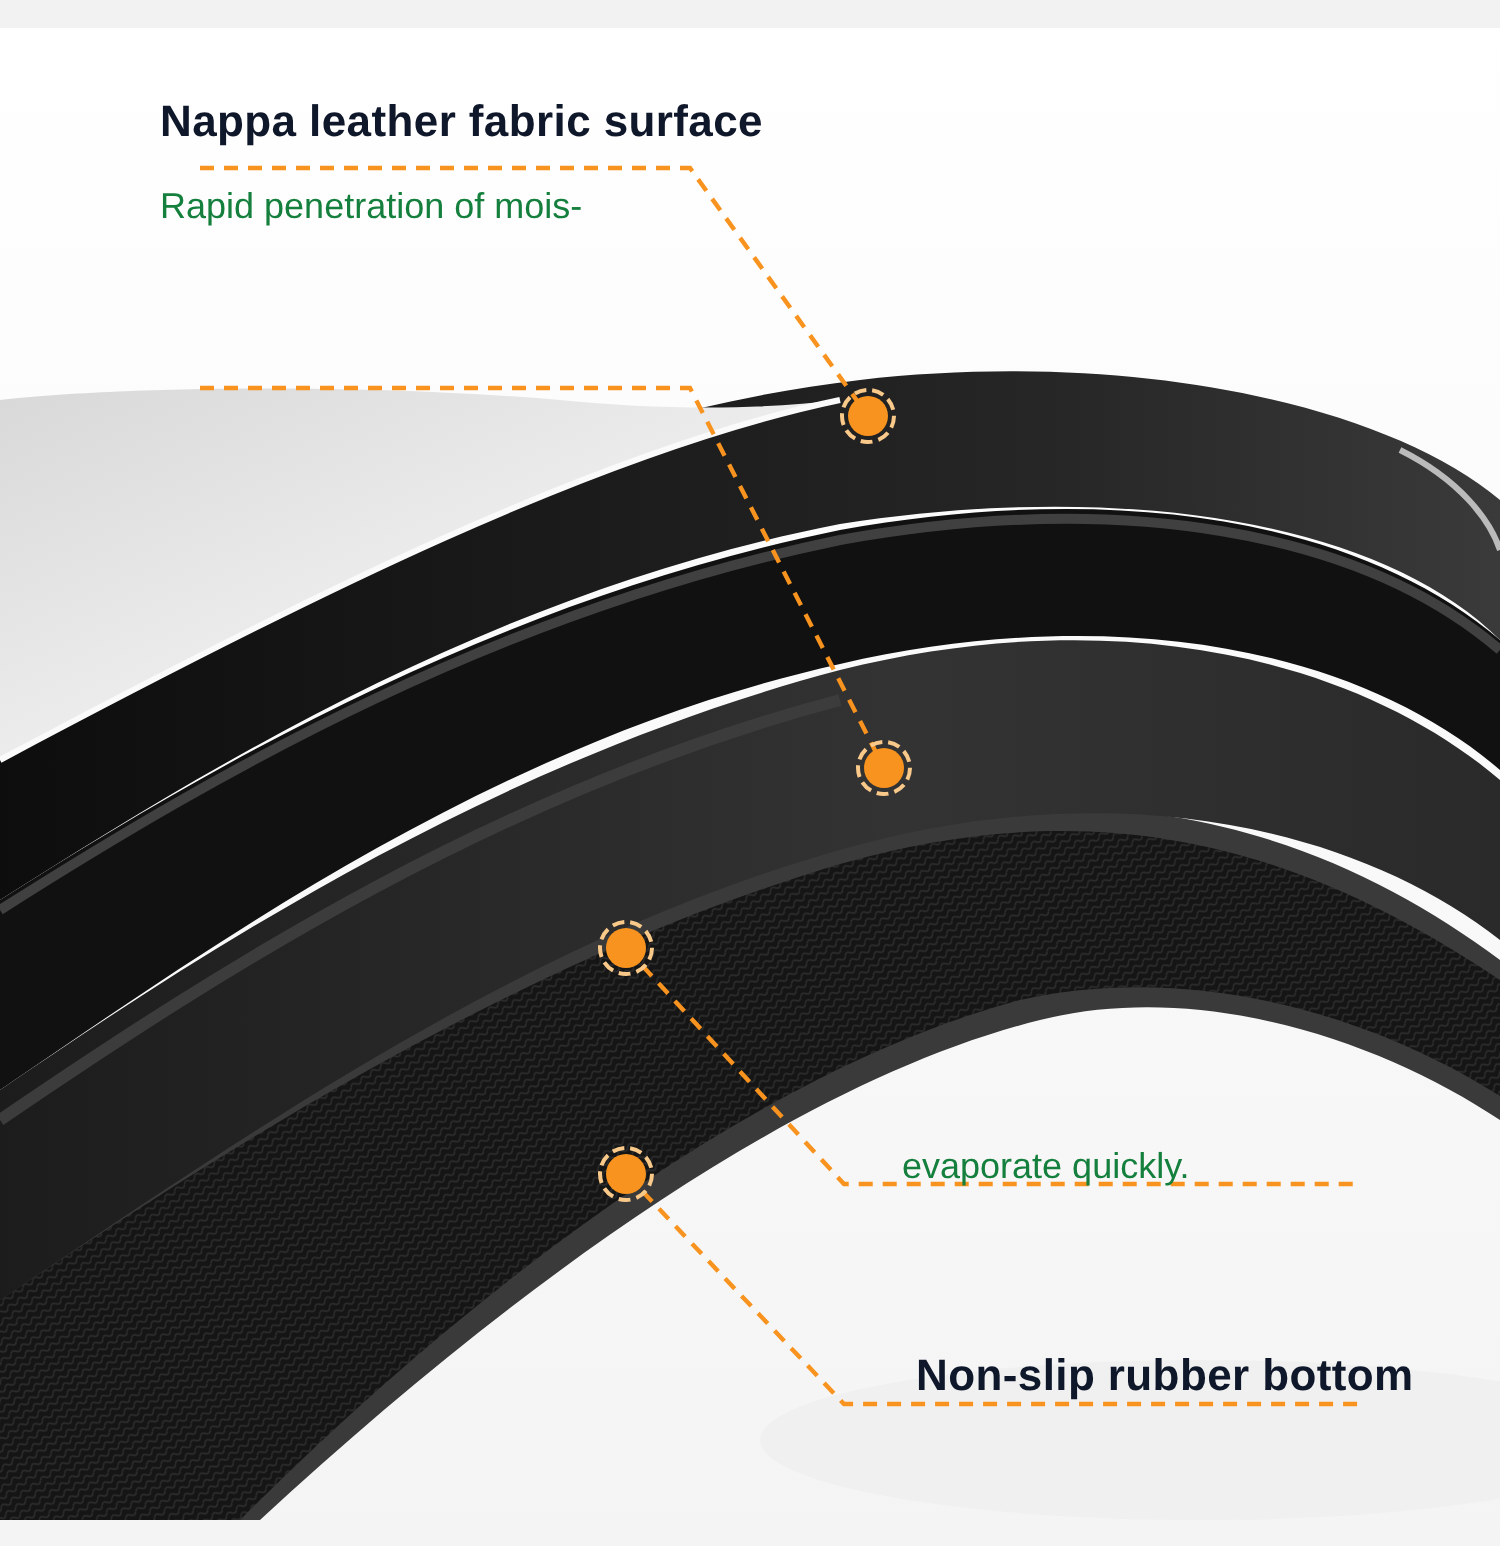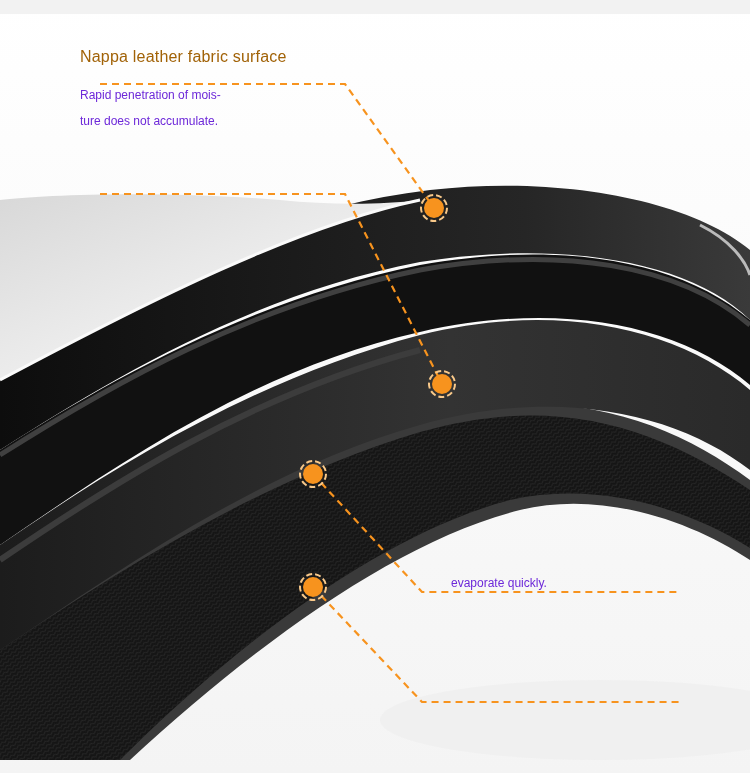--- a/index.html
+++ b/index.html
@@ -5,26 +5,26 @@
     html, body { margin: 0; padding: 0; }
     body {
       width: 750px; height: 773px; position: relative; overflow: hidden;
       background: #ffffff;
       font-family: "Liberation Sans", sans-serif;
     }
     .bg { position: absolute; inset: 0; }
     .label-block { position: absolute; }
     .title {
       font-family: "Liberation Sans", sans-serif;
-      font-weight: 400; font-size: 16px; color: #a16207; letter-spacing: 0.2px;
+      font-weight: 700; font-size: 22px; color: #0f172a; letter-spacing: 0.2px;
       white-space: nowrap;
     }
     .desc {
       font-family: "Liberation Sans", sans-serif;
-      font-size: 12px; color: #6d28d9; line-height: 26px; white-space: nowrap;
+      font-size: 18px; color: #15803d; line-height: 26px; white-space: nowrap;
     }
   </style>
 </head>
 <body>
 
 <svg class="bg" width="750" height="773" viewBox="0 0 750 773">
   <defs>
     <linearGradient id="bgGrad" x1="0" y1="0" x2="0" y2="1">
       <stop offset="0" stop-color="#ffffff"></stop>
       <stop offset="1" stop-color="#f4f4f4"></stop>
@@ -94,27 +94,27 @@
   <g>
     <circle cx="313" cy="587" r="13" fill="none" stroke="#f9c98a" stroke-width="2" stroke-dasharray="6 3"></circle>
     <circle cx="313" cy="587" r="10" fill="#f7931e"></circle>
   </g>
 </svg>
 
 <div class="label-block" style="left:80px; top:48px;">
   <div class="title">Nappa leather fabric surface</div>
   <div style="height:16px;"></div>
   <div class="desc">Rapid penetration of mois-</div>
-  <div class="desc">ture does not accumulate.</div>
 </div>
 
 <div class="label-block" style="left:80px; top:158px;">
   <div style="height:18px;"></div>
 </div>
 
 <div class="label-block" style="left:451px; top:556px;">
   <div style="height:14px;"></div>
   <div class="desc">evaporate quickly.</div>
 </div>
 
 <div class="label-block" style="left:458px; top:675px;">
+  <div class="title">Non-slip rubber bottom</div>
   <div style="height:16px;"></div>
 </div>
 
 </body></html>

